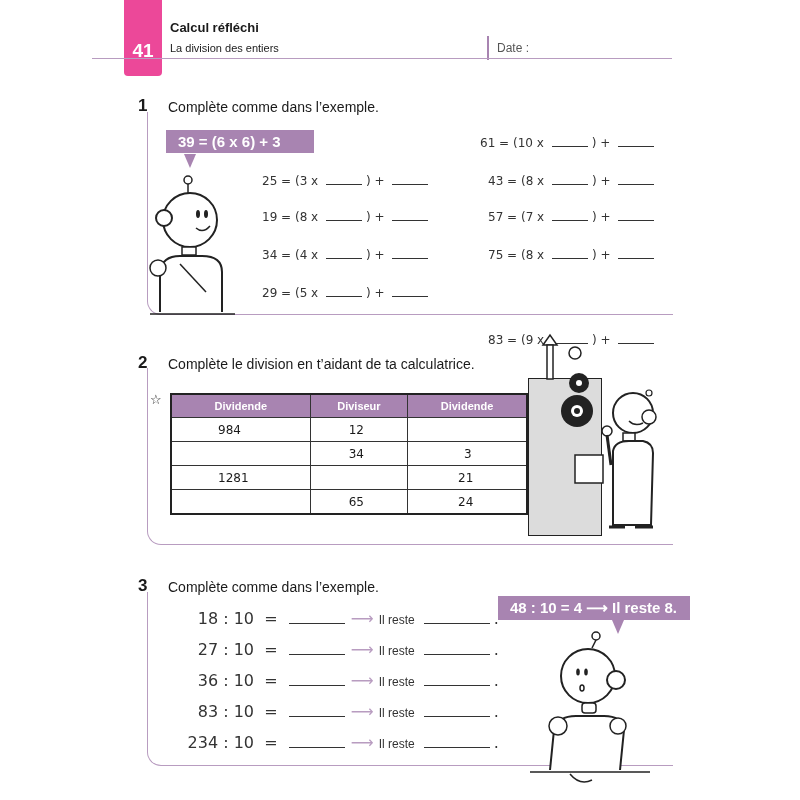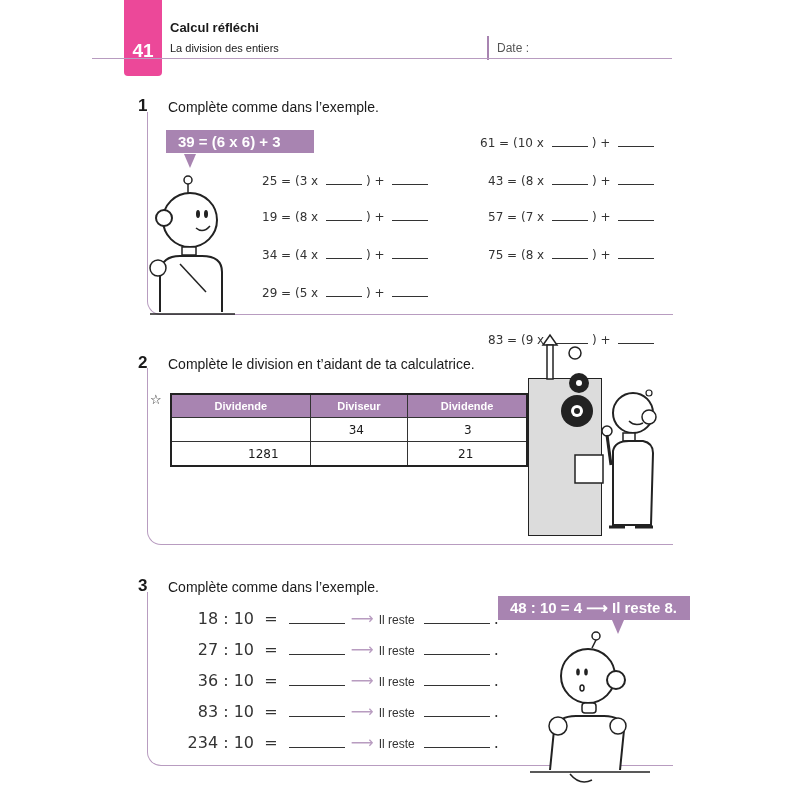--- a/index.html
+++ b/index.html
@@ -116,28 +116,38 @@
 <table class="div">
   <thead>
     <tr>
       <th>Dividende</th>
       <th>Diviseur</th>
       <th>Dividende</th>
     </tr>
   </thead>
   <tbody>
     <tr>
+      <td style="padding-left:46px;">984</td>
+      <td style="padding-left:38px;">12</td>
+      <td style="padding-left:56px;"></td>
+    </tr>
+    <tr>
       <td style="padding-left:46px;"></td>
       <td style="padding-left:38px;">34</td>
       <td style="padding-left:56px;">3</td>
     </tr>
     <tr>
-      <td style="padding-left:46px;text-align:center;">1281</td>
+      <td style="padding-left:46px;">1281</td>
       <td style="padding-left:38px;"></td>
       <td style="padding-left:50px;">21</td>
+    </tr>
+    <tr>
+      <td style="padding-left:46px;"></td>
+      <td style="padding-left:38px;">65</td>
+      <td style="padding-left:50px;">24</td>
     </tr>
   </tbody>
 </table>
 
 <div class="abs machine"></div>
 <svg class="abs" style="left:525px;top:325px;" width="150" height="225">
   <path d="M18 20 L25 10 L32 20 Z" fill="#fff" stroke="#222" stroke-width="1.5"></path>
   <rect x="22" y="20" width="6" height="34" fill="#fff" stroke="#222" stroke-width="1.5"></rect>
   <circle cx="50" cy="28" r="6" fill="#fff" stroke="#222" stroke-width="1.5"></circle>
   <circle cx="54" cy="58" r="10" fill="#222"></circle>

